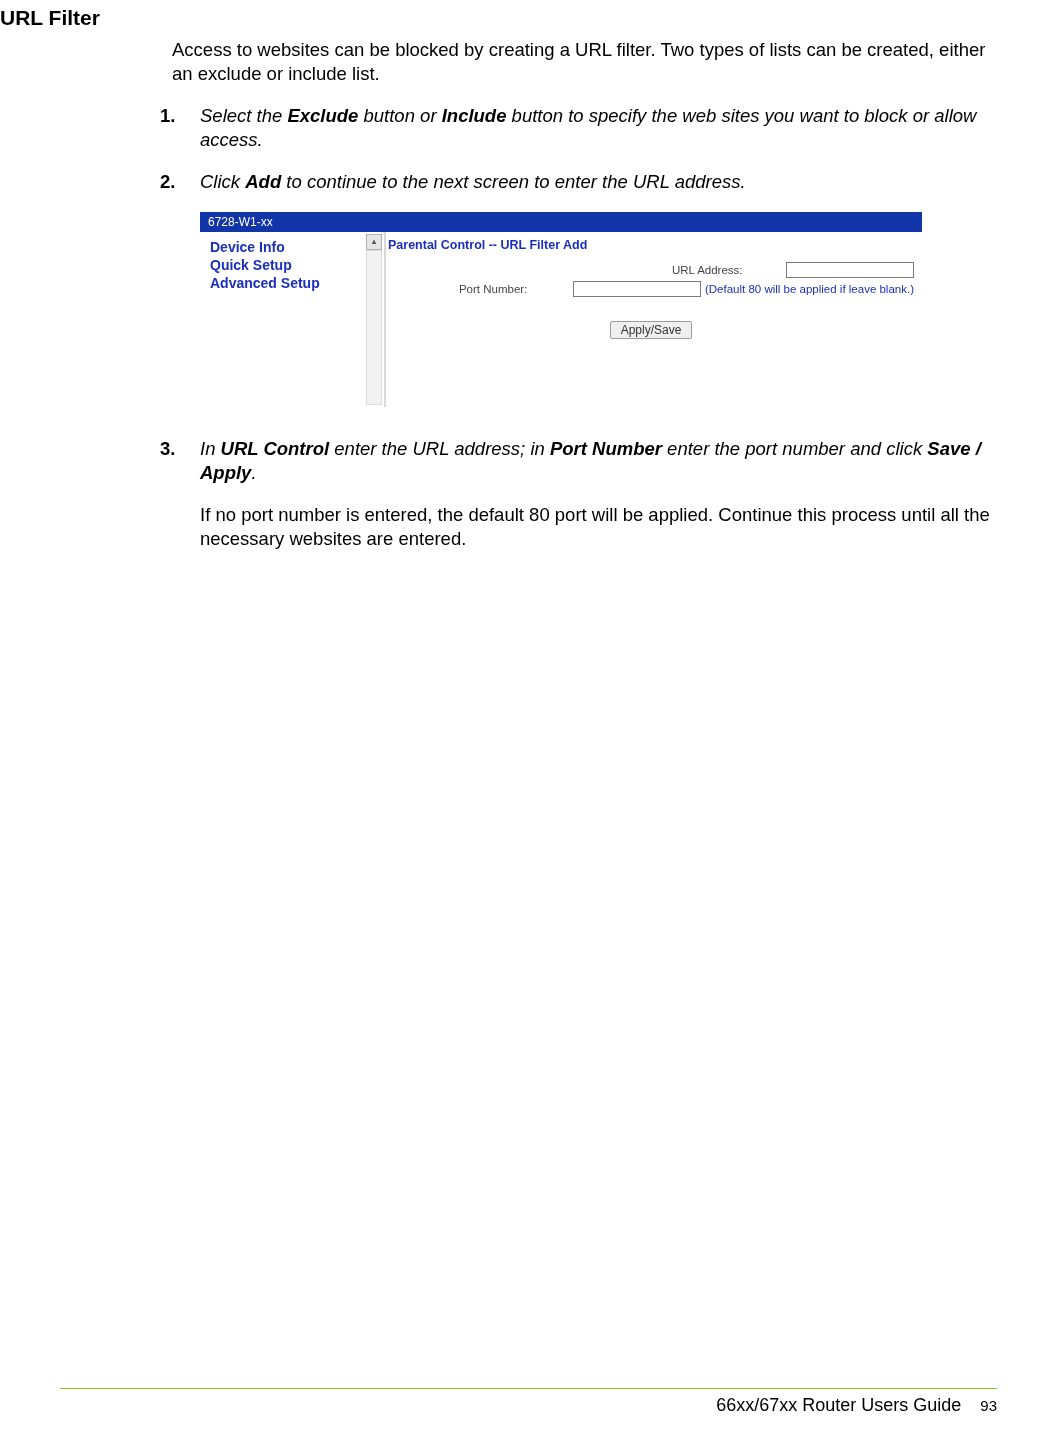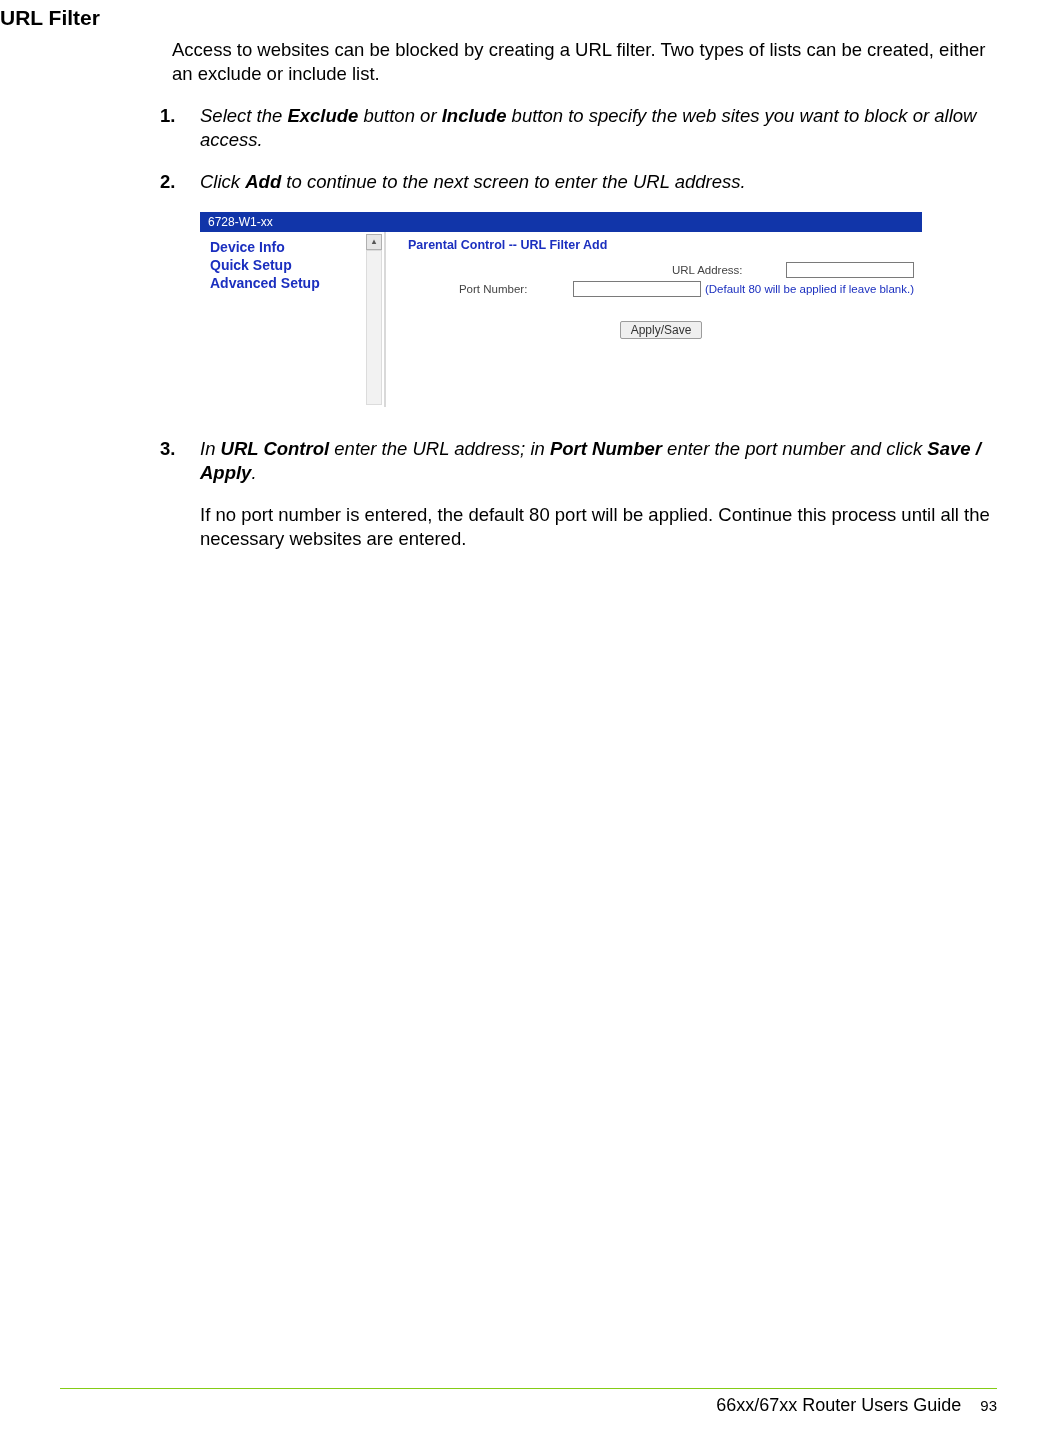--- a/index.html
+++ b/index.html
@@ -110,21 +110,21 @@
     font-weight: bold;
     font-size: 14px;
     line-height: 16px;
   }
   .shot .nav .sub a {
     padding-left: 20px;
     font-weight: bold;
   }
   .shot .content {
     flex: 1;
-    padding: 6px 8px 0 22px;
+    padding: 6px 8px 0 2px;
     font-size: 12px;
     color: #333;
   }
   .shot .content .h {
     color: #1b2fbf;
     font-weight: bold;
     font-size: 12.5px;
     margin-bottom: 10px;
   }
   .shot .content .desc {

